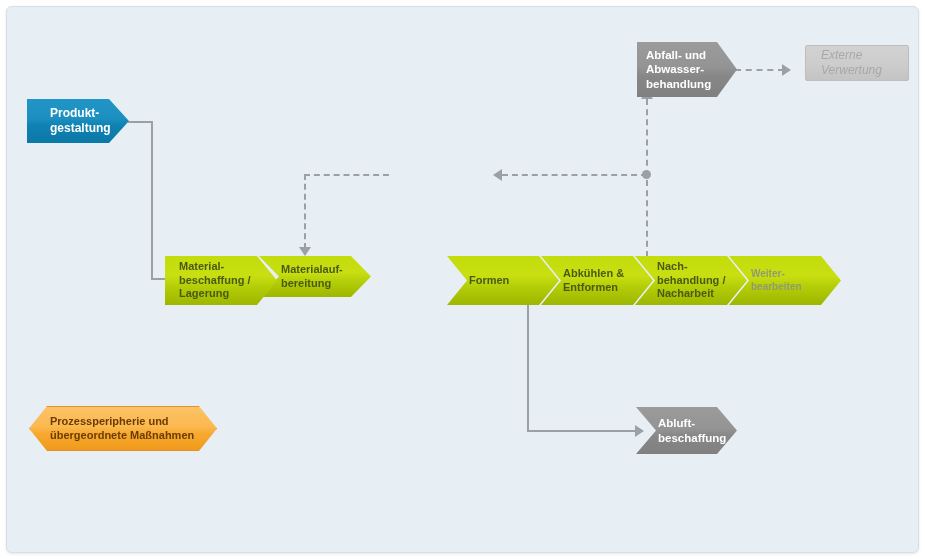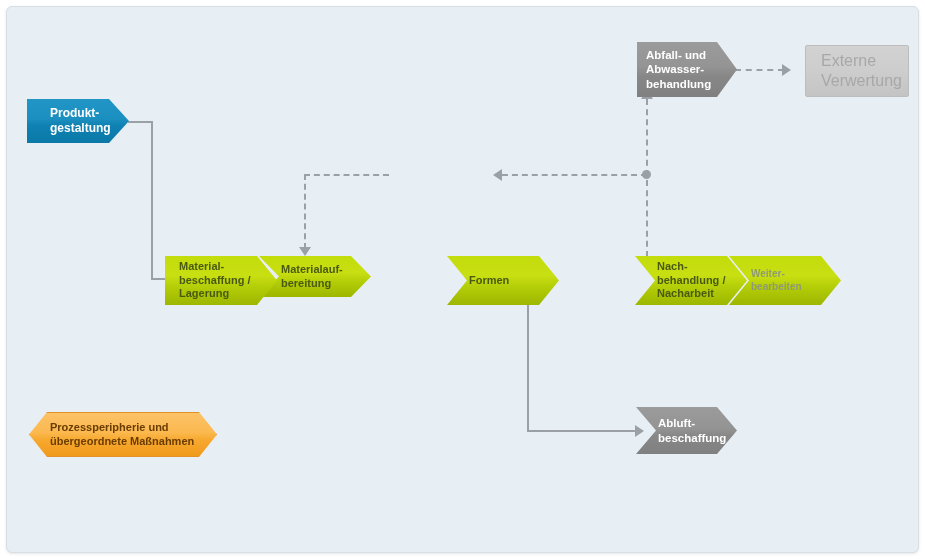--- a/index.html
+++ b/index.html
@@ -38,21 +38,20 @@
   .chev-right.flat-left {
     clip-path: polygon(0% 0%, calc(100% - 20px) 0%, 100% 50%, calc(100% - 20px) 100%, 0% 100%);
   }
   
   .chev-left {
     clip-path: polygon(20px 0%, 100% 0%, calc(100% - 18px) 50%, 100% 100%, 20px 100%, 0% 50%);
   }
   
   .hexagon {
     clip-path: polygon(18px 0%, calc(100% - 18px) 0%, 100% 50%, calc(100% - 18px) 100%, 18px 100%, 0% 50%);
-    margin-top: 6px;
   }
 
   
   .green {
     background: linear-gradient(to bottom, #c3dc0b 0%, #c8df12 40%, #b4ce08 62%, #9db600 100%);
     color: #4a5a12;
   }
   .green-faded { color: #8f9a74; }
   .blue {
     background: linear-gradient(to bottom, #2196c6 0%, #1b8fbf 45%, #0f81b2 60%, #0b79a8 100%);
@@ -155,21 +154,21 @@
 gestaltung</span>
   </div>
 
 
   <div class="node chev-right flat-left gray" style="left:630px; top:35px; width:100px; height:55px; font-size:11.5px; padding-left:9px;">
     <span class="label">Abfall- und
 Abwasser-
 behandlung</span>
   </div>
 
-  <div class="node boxgray" style="left:798px; top:38px; width:104px; height:52px; font-size:16px; padding-left:15px;">
+  <div class="node boxgray" style="left:798px; top:38px; width:104px; height:36px; font-size:12px; padding-left:15px;font-style:italic;">
     <span class="label">Externe
 Verwertung</span>
   </div>
 
   <div class="node chev-right gray" style="left:629px; top:400px; width:101px; height:47px; font-size:11.5px; padding-left:22px;">
     <span class="label">Abluft-
 beschaffung</span>
   </div>
 
   <div class="node hexagon orange" style="left:22px; top:399px; width:188px; height:45px; font-size:11px; padding-left:20px;">
@@ -186,20 +185,24 @@
   <div class="node chev-right green" style="left:252px; top:249px; width:112px; height:41px; font-size:11px; padding-left:22px; z-index:6;">
     <span class="label">Materialauf-
 bereitung</span>
   </div>
 
 
   <div class="node chev-right green" style="left:440px; top:249px; width:112px; height:49px; font-size:11px; padding-left:22px; z-index:4;">
     <span class="label">Formen</span>
   </div>
 
+  <div class="node chev-right green" style="left:534px; top:249px; width:112px; height:49px; font-size:11px; padding-left:22px; z-index:3;">
+    <span class="label">Abkühlen &amp;
+Entformen</span>
+  </div>
 
   <div class="node chev-right green" style="left:628px; top:249px; width:112px; height:49px; font-size:11px; padding-left:22px; z-index:2;">
     <span class="label">Nach-
 behandlung /
 Nacharbeit</span>
   </div>
 
   <div class="node chev-right green green-faded" style="left:722px; top:249px; width:112px; height:49px; font-size:10px; padding-left:22px; z-index:1;">
     <span class="label">Weiter-
 bearbeiten</span>

